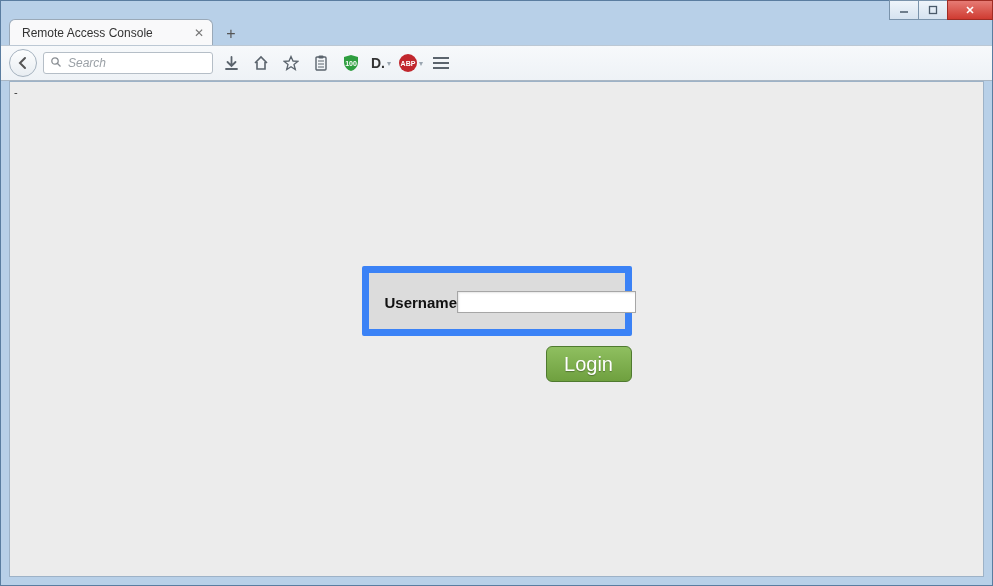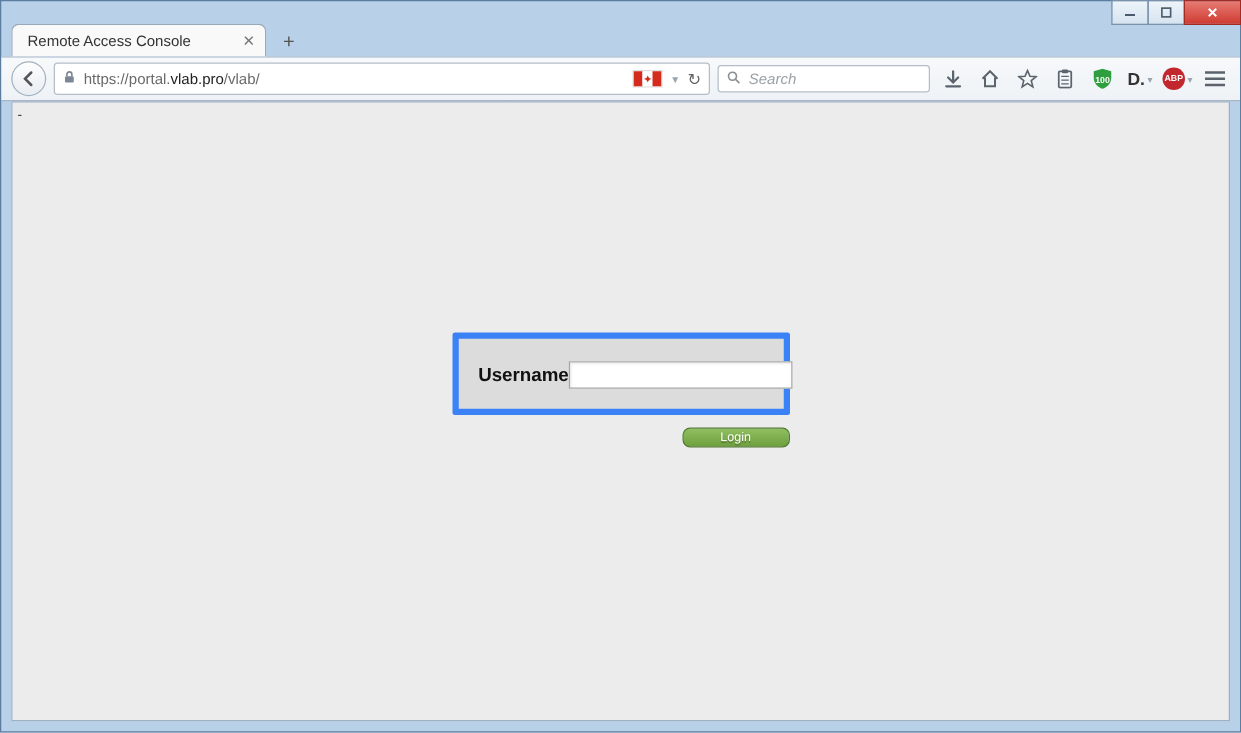--- a/index.html
+++ b/index.html
@@ -40,26 +40,26 @@
 .shield svg { width: 18px; height: 18px; }
 .dlabel { font-weight: bold; font-size: 14px; color: #333; }
 .abp { width: 18px; height: 18px; border-radius: 50%; background: #c1272d; color: #fff; font-size: 7px; font-weight: bold; display: flex; align-items: center; justify-content: center; }
 .menu { display: flex; flex-direction: column; gap: 3px; width: 16px; }
 .menu span { height: 2px; background: #5b646d; }
 
 
 .viewport { position: absolute; left: 9px; right: 9px; top: 81px; bottom: 9px; background: #ececec; border: 1px solid #9db2c7; }
 .tick { position: absolute; top: 4px; left: 4px; font-size: 11px; color: #333; }
 .loginbox-wrap { position: absolute; top: 184px; left: 50%; transform: translateX(-50%); }
-.loginbox { width: 270px; border: 5px solid #3b82f6; background: #dcdcdc; padding: 18px 16px 16px 16px; border-radius: 2px; }
+.loginbox { width: 270px; border: 7px solid #3b82f6; background: #dcdcdc; padding: 18px 16px 16px 16px; border-radius: 2px; }
 .row { display: flex; align-items: center; margin-bottom: 8px; }
 .row:last-child { margin-bottom: 0; }
 .lbl { width: 86px; font-size: 15px; font-weight: bold; color: #111; text-align: left; }
 .fld { flex: 1; height: 22px; border: 1px solid #a6a6a6; background: #fff; box-shadow: inset 1px 1px 2px rgba(0,0,0,0.1); }
-.loginbtn { margin-top: 10px; margin-left: auto; display: block; width: 86px; height: 16px; border-radius: 6px; border: 1px solid #4f7a2f; background: linear-gradient(#8fbf60, #6fa03f); color: #fff; font-size: 10px; text-shadow: 0 1px 1px rgba(0,0,0,0.3); }
+.loginbtn { margin-top: 10px; margin-left: auto; display: block; width: 86px; height: 36px; border-radius: 6px; border: 1px solid #4f7a2f; background: linear-gradient(#8fbf60, #6fa03f); color: #fff; font-size: 20px; text-shadow: 0 1px 1px rgba(0,0,0,0.3); }
 .login-wrap { width: 270px; text-align: right; }
 </style>
 </head>
 <body>
 
 <div class="window-controls">
   <div class="winbtn">
     <svg viewBox="0 0 10 10">
         <line x1="1" y1="7" x2="9" y2="7" stroke="#4a5a6a" stroke-width="1.5"></line>
       </svg>
@@ -83,41 +83,20 @@
     <span class="tab-close">✕</span>
   </div>
   <div class="newtab">+</div>
 </div>
 
 <div class="toolbar">
   <div class="backbtn">
     <svg width="14" height="14" viewBox="0 0 14 14">
         <path d="M9 2 L4 7 L9 12" fill="none" stroke="#555" stroke-width="2" stroke-linecap="round"></path>
       </svg>
-  </div>
-  <div class="urlbar">
-    <span class="lock">
-      <svg width="11" height="11" viewBox="0 0 11 11">
-          <rect x="2" y="5" width="7" height="5" rx="1" fill="#7b8794"></rect>
-          <path d="M3.5 5 V3.5 a2 2 0 0 1 4 0 V5" fill="none" stroke="#7b8794" stroke-width="1.3"></path>
-        </svg>
-    </span>
-    <span class="url-host">https://</span>
-    <span class="url-host">portal.</span>
-    <span class="url-bold">vlab.pro</span>
-    <span class="url-tail">/vlab/</span>
-    <span class="url-right">
-      <span class="flag">
-        <span class="bar red"></span>
-          <span class="bar white">✦</span>
-          <span class="bar red"></span>
-      </span>
-      <span class="dd">▼</span>
-      <span class="reload">↻</span>
-    </span>
   </div>
   <div class="searchbar">
     <span class="mag">
       <svg width="12" height="12" viewBox="0 0 12 12">
           <circle cx="5" cy="5" r="3.2" fill="none" stroke="#8a8f94" stroke-width="1.3"></circle>
           <line x1="7.5" y1="7.5" x2="10.5" y2="10.5" stroke="#8a8f94" stroke-width="1.3"></line>
         </svg>
     </span>
     <span>Search</span>
   </div>

